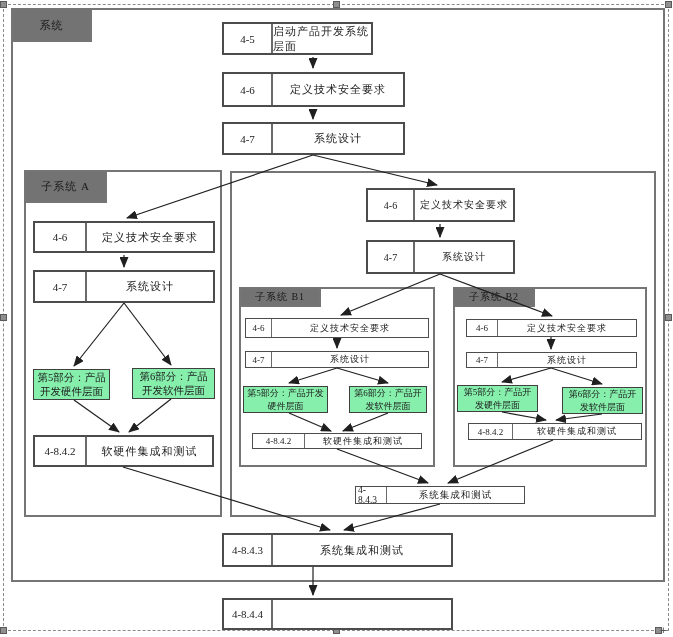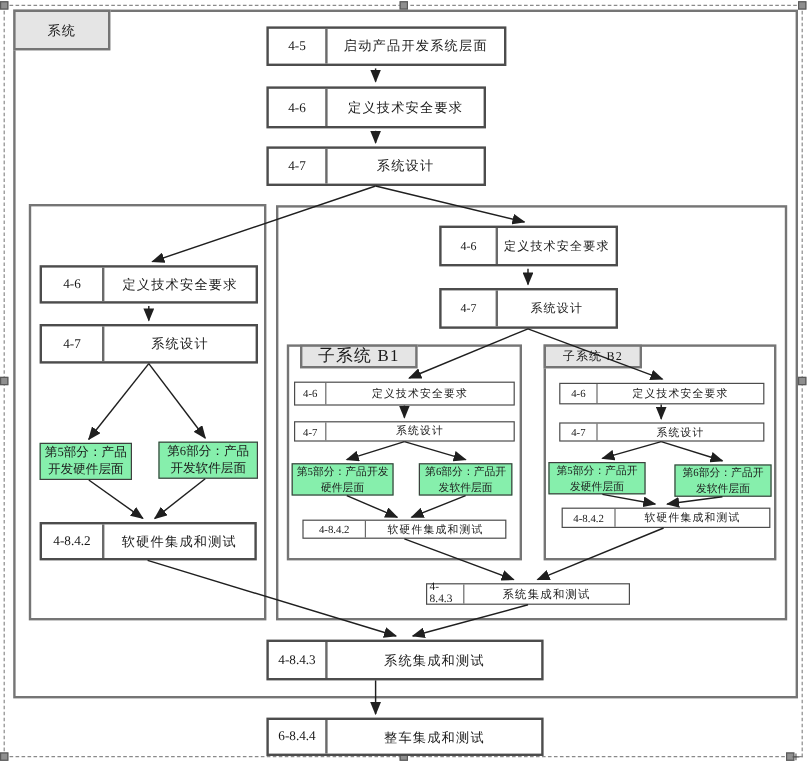--- a/index.html
+++ b/index.html
@@ -12,21 +12,21 @@
     position:absolute; left:3px; top:4px; width:666px; height:627px;
     border:1px dashed #8a8a8a;
   }
   .handle{
     position:absolute; width:7px; height:7px; background:#8f8f8f; border:1px solid #5a5a5a;
   }
   .container{
     position:absolute; border:2px solid #757575; background:transparent;
   }
   .grouplabel{
-    position:absolute; border:2px solid #757575; background:#e5e5e5;
+    position:absolute; border:2px solid #757575; background:#737373;
     display:flex; align-items:center; justify-content:center;
     font-size:11px; letter-spacing:1px;
   }
   .pbox{
     position:absolute; display:flex; align-items:stretch; background:#fff;
     border:2px solid #4c4c4c; font-size:11px;
   }
   .pbox .code{
     flex:0 0 auto; display:flex; align-items:center; justify-content:center;
     border-right:2px solid #6a6a6a; padding:0 2px;
@@ -63,34 +63,37 @@
   <div class="handle" style="left:0px;top:627px"></div>
   <div class="handle" style="left:333px;top:627px"></div>
   <div class="handle" style="left:655px;top:627px"></div>
   <div class="cursor-plus">+</div>
 
   <div class="container" style="left:11px;top:8px;width:654px;height:574px"></div>
   <div class="grouplabel" style="left:11px;top:8px;width:81px;height:34px">
     <span>系统</span>
   </div>
 
-  <div class="pbox" style="left:222px;top:22px;width:200px;height:33px">
+  <div class="pbox" style="left:222px;top:22px;width:151px;height:33px">
     <span class="code" style="width:49px">4-5</span>
     <span class="lbl">启动产品开发系统层面</span>
   </div>
   <div class="pbox" style="left:222px;top:72px;width:183px;height:35px">
     <span class="code" style="width:49px">4-6</span>
     <span class="lbl">定义技术安全要求</span>
   </div>
   <div class="pbox" style="left:222px;top:122px;width:183px;height:33px">
     <span class="code" style="width:49px">4-7</span>
     <span class="lbl">系统设计</span>
   </div>
 
   <div class="container" style="left:24px;top:170px;width:198px;height:347px"></div>
+  <div class="grouplabel" style="left:24px;top:170px;width:83px;height:33px">
+    <span>子系统 A</span>
+  </div>
   <div class="pbox" style="left:33px;top:221px;width:182px;height:32px">
     <span class="code" style="width:52px">4-6</span>
     <span class="lbl">定义技术安全要求</span>
   </div>
   <div class="pbox" style="left:33px;top:270px;width:182px;height:33px">
     <span class="code" style="width:52px">4-7</span>
     <span class="lbl">系统设计</span>
   </div>
   <div class="part" style="left:33px;top:369px;width:77px;height:31px">
     <span>第5部分：产品开发硬件层面</span>
@@ -107,21 +110,21 @@
   <div class="pbox" style="left:366px;top:188px;width:149px;height:34px;font-size:10px">
     <span class="code" style="width:47px">4-6</span>
     <span class="lbl">定义技术安全要求</span>
   </div>
   <div class="pbox" style="left:366px;top:240px;width:149px;height:34px;font-size:10px">
     <span class="code" style="width:47px">4-7</span>
     <span class="lbl">系统设计</span>
   </div>
 
   <div class="container" style="left:239px;top:287px;width:196px;height:180px"></div>
-  <div class="grouplabel" style="left:250px;top:287px;width:98px;height:20px;font-size:14px">
+  <div class="grouplabel" style="left:239px;top:287px;width:82px;height:20px;font-size:10px">
     <span>子系统 B1</span>
   </div>
   <div class="pbox small" style="left:245px;top:318px;width:184px;height:20px">
     <span class="code" style="width:26px">4-6</span>
     <span class="lbl">定义技术安全要求</span>
   </div>
   <div class="pbox small" style="left:245px;top:351px;width:184px;height:17px">
     <span class="code" style="width:26px">4-7</span>
     <span class="lbl">系统设计</span>
   </div>
@@ -162,22 +165,21 @@
   <div class="pbox small" style="left:355px;top:486px;width:170px;height:18px;font-size:9.5px">
     <span class="code" style="width:31px">4-8.4.3</span>
     <span class="lbl">系统集成和测试</span>
   </div>
 
   <div class="pbox" style="left:222px;top:533px;width:231px;height:34px">
     <span class="code" style="width:49px">4-8.4.3</span>
     <span class="lbl">系统集成和测试</span>
   </div>
   <div class="pbox" style="left:222px;top:598px;width:231px;height:32px">
-    <span class="code" style="width:49px">6-8.4.4</span>
-    <span class="lbl">整车集成和测试</span>
+    <span class="code" style="width:49px">4-8.4.4</span>
   </div>
 
   <svg class="arrows" width="673" height="637" viewBox="0 0 673 637">
     <defs>
       <marker id="ah" markerWidth="11" markerHeight="9" refX="10" refY="4.5" orient="auto" markerUnits="userSpaceOnUse">
         <path d="M0,0 L11,4.5 L0,9 z" fill="#1f1f1f"></path>
       </marker>
     </defs>
     <g stroke="#1f1f1f" stroke-width="1.2" fill="none">
       <line x1="313" y1="57" x2="313" y2="68" marker-end="url(#ah)"></line>

